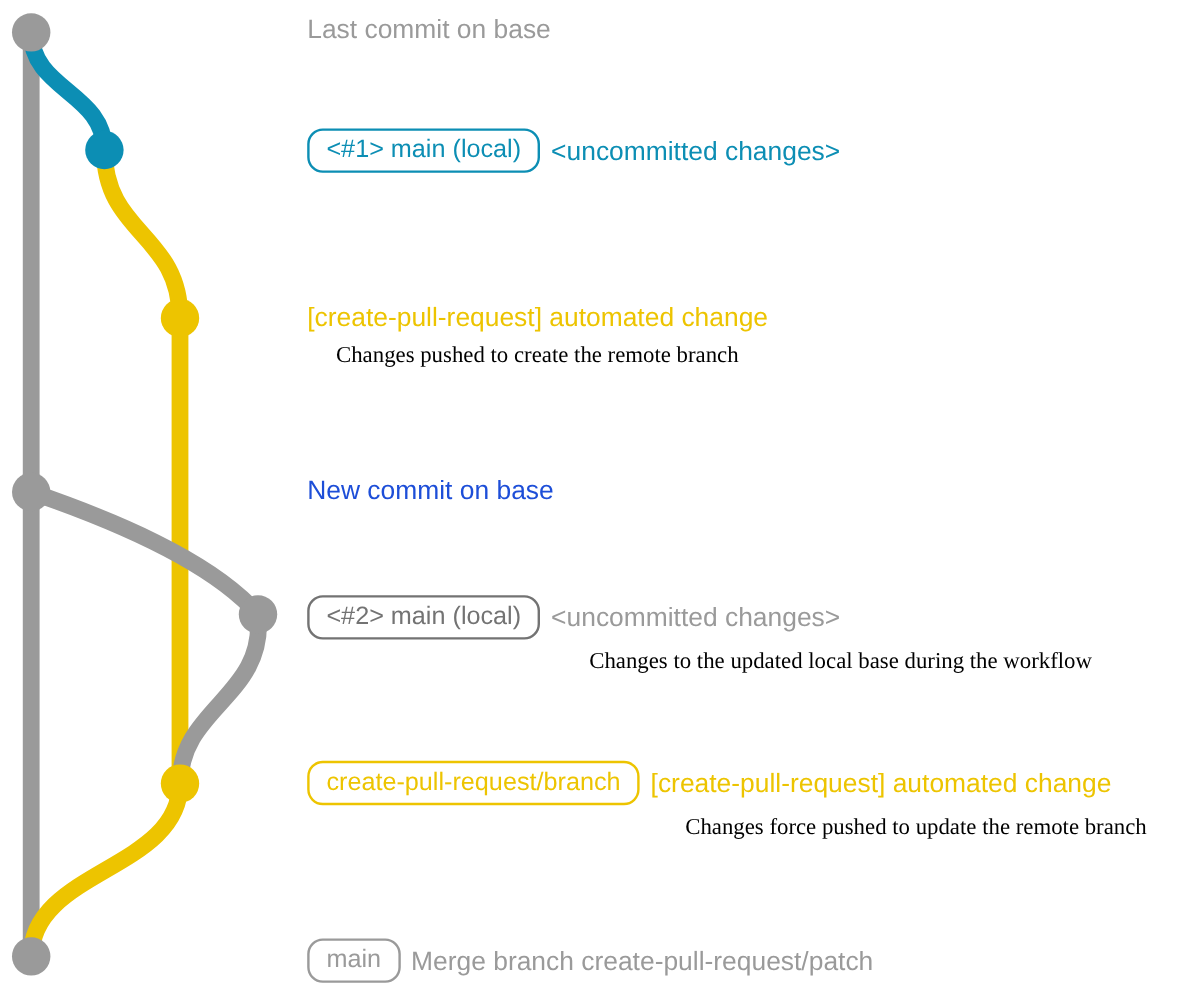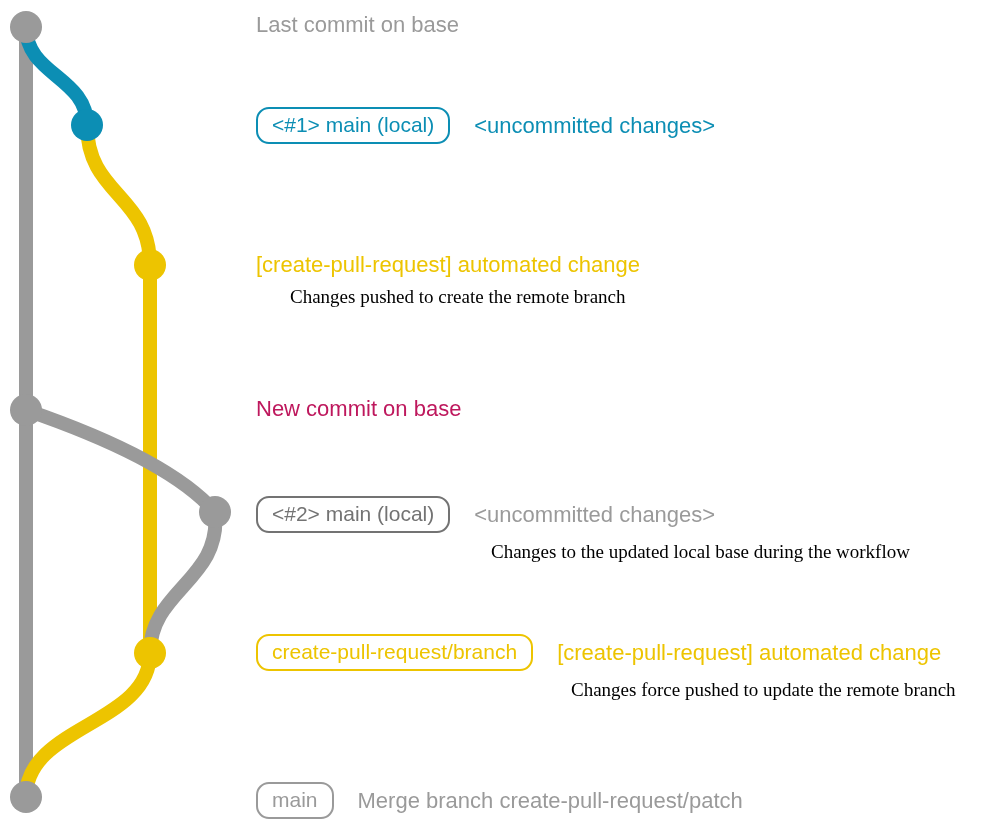--- a/index.html
+++ b/index.html
@@ -51,21 +51,21 @@
     font-family: "Liberation Sans", sans-serif;
     font-size: 21px;
     line-height: 24px;
     white-space: nowrap;
     background: #ffffff;
     vertical-align: middle;
   }
   .tagline {
     display: flex;
     align-items: center;
-    gap: 24px;
+    gap: 9px;
     white-space: nowrap;
   }
 </style>
 </head>
 <body>
 
 <div id="canvas">
 
   <svg class="graph-svg" viewBox="0 0 250 827" width="250" height="827">
 
@@ -98,25 +98,25 @@
 
   <div class="row" style="left:256px; top:107px;">
     <div class="tagline">
       <span class="tag" style="color:#0c8eb4;">&lt;#1&gt; main (local)</span>
       <span class="commit-title" style="color:#0c8eb4;">&lt;uncommitted changes&gt;</span>
     </div>
   </div>
 
   <div class="row" style="left:256px; top:252px;">
     <div class="commit-title" style="color:#edc400;">[create-pull-request] automated change</div>
-    <div class="commit-desc" style="margin-left:34px; margin-top:8px;">Changes pushed to create the remote branch</div>
+    <div class="commit-desc" style="margin-left:24px; margin-top:8px;">Changes pushed to create the remote branch</div>
   </div>
 
   <div class="row" style="left:256px; top:396px;">
-    <div class="commit-title" style="color:#be185d;">New commit on base</div>
+    <div class="commit-title" style="color:#1d4ed8;">New commit on base</div>
   </div>
 
   <div class="row" style="left:256px; top:496px;">
     <div class="tagline">
       <span class="tag" style="color:#737373;">&lt;#2&gt; main (local)</span>
       <span class="commit-title" style="color:#9a9a9a;">&lt;uncommitted changes&gt;</span>
     </div>
     <div class="commit-desc" style="margin-left:235px; margin-top:8px;">Changes to the updated local base during the workflow</div>
   </div>
 

